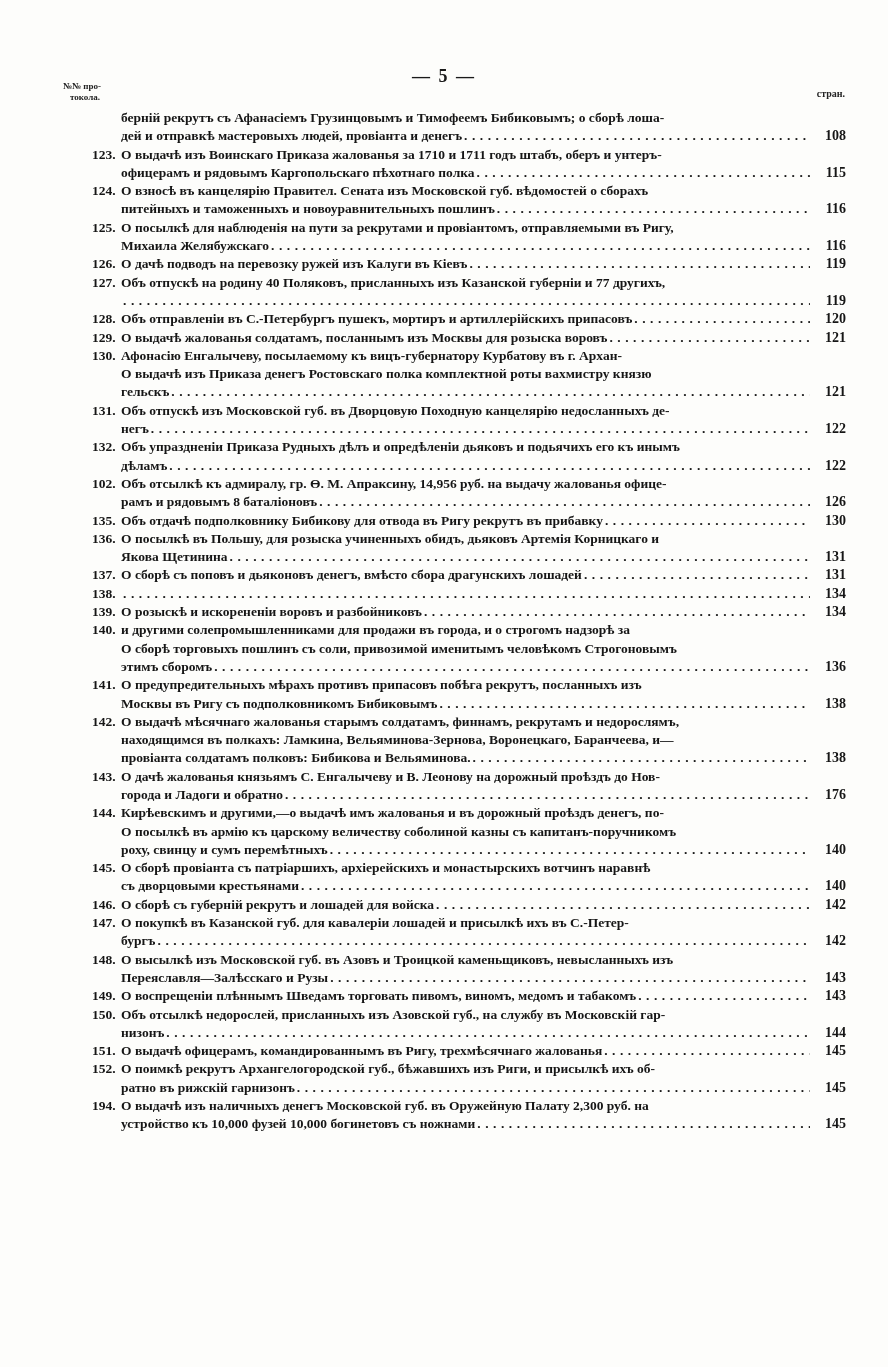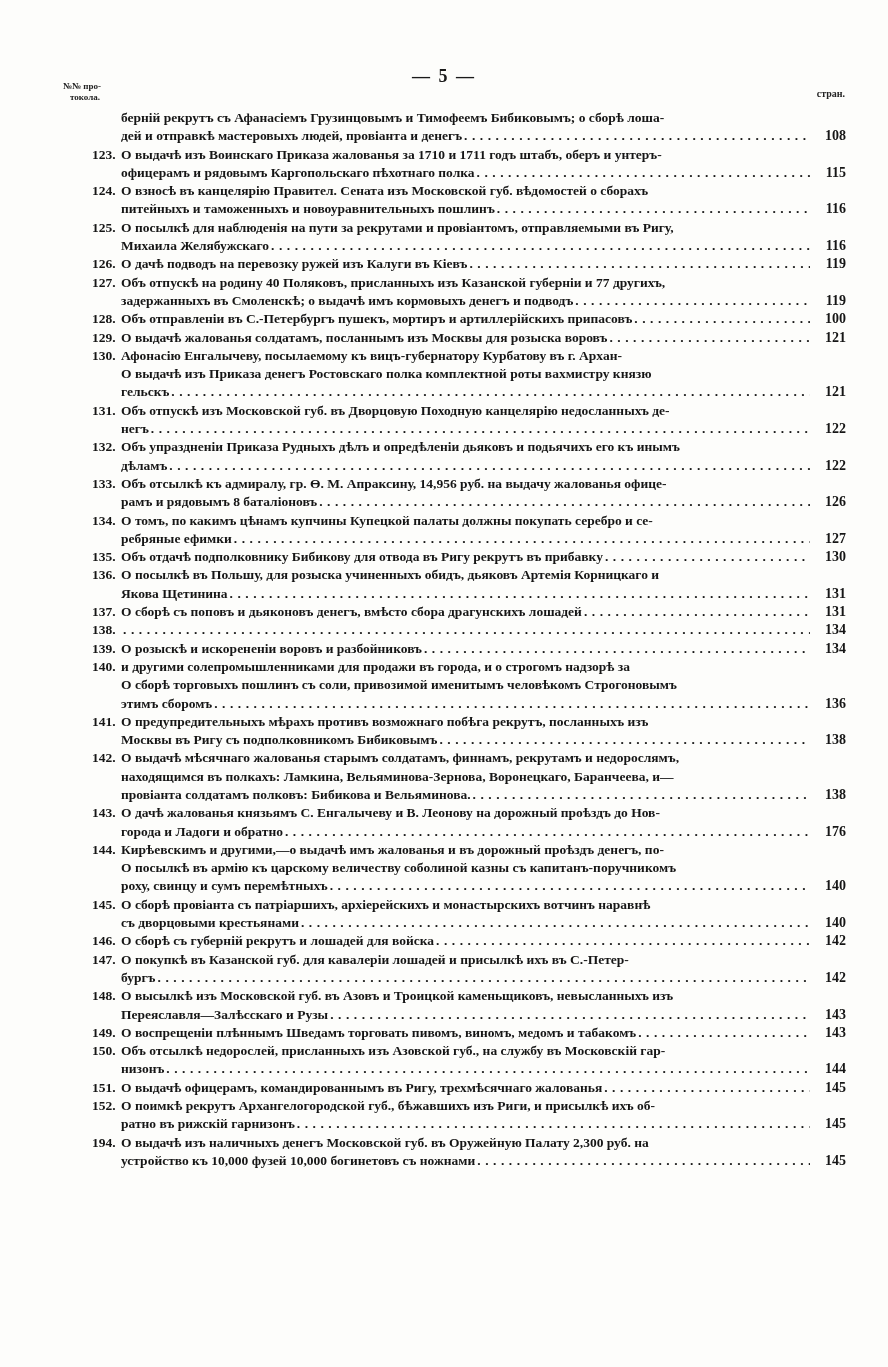--- a/index.html
+++ b/index.html
@@ -124,31 +124,30 @@
         <div class="line last">
           <span class="txt">О дачѣ подводъ на перевозку ружей изъ Калуги въ Кіевъ</span>
           <span class="dots"></span>
           <span class="pg">119</span>
         </div>
       </div>
       <div class="entry">
         <span class="num">127.</span>
         <div class="line"><span class="txt">Объ отпускѣ на родину 40 Поляковъ, присланныхъ изъ Казанской губерніи и 77 другихъ,</span></div>
         <div class="line last">
-          <span class="txt">задержанныхъ въ Смоленскѣ; о выдачѣ имъ кормовыхъ денегъ и подводъ</span>
           <span class="dots"></span>
           <span class="pg">119</span>
         </div>
       </div>
       <div class="entry">
         <span class="num">128.</span>
         <div class="line last">
           <span class="txt">Объ отправленіи въ С.-Петербургъ пушекъ, мортиръ и артиллерійскихъ припасовъ</span>
           <span class="dots"></span>
-          <span class="pg">100</span>
+          <span class="pg">120</span>
         </div>
       </div>
       <div class="entry">
         <span class="num">129.</span>
         <div class="line last">
           <span class="txt">О выдачѣ жалованья солдатамъ, посланнымъ изъ Москвы для розыска воровъ</span>
           <span class="dots"></span>
           <span class="pg">121</span>
         </div>
       </div>
@@ -174,35 +173,26 @@
       <div class="entry">
         <span class="num">132.</span>
         <div class="line"><span class="txt">Объ упраздненіи Приказа Рудныхъ дѣлъ и опредѣленіи дьяковъ и подьячихъ его къ инымъ</span></div>
         <div class="line last">
           <span class="txt">дѣламъ</span>
           <span class="dots"></span>
           <span class="pg">122</span>
         </div>
       </div>
       <div class="entry">
-        <span class="num">133.</span>
+        <span class="num">102.</span>
         <div class="line"><span class="txt">Объ отсылкѣ къ адмиралу, гр. Ѳ. М. Апраксину, 14,956 руб. на выдачу жалованья офице-</span></div>
         <div class="line last">
           <span class="txt">рамъ и рядовымъ 8 баталіоновъ</span>
           <span class="dots"></span>
           <span class="pg">126</span>
-        </div>
-      </div>
-      <div class="entry">
-        <span class="num">134.</span>
-        <div class="line"><span class="txt">О томъ, по какимъ цѣнамъ купчины Купецкой палаты должны покупать серебро и се-</span></div>
-        <div class="line last">
-          <span class="txt">ребряные ефимки</span>
-          <span class="dots"></span>
-          <span class="pg">127</span>
         </div>
       </div>
       <div class="entry">
         <span class="num">135.</span>
         <div class="line last">
           <span class="txt">Объ отдачѣ подполковнику Бибикову для отвода въ Ригу рекрутъ въ прибавку</span>
           <span class="dots"></span>
           <span class="pg">130</span>
         </div>
       </div>
@@ -243,21 +233,21 @@
         <div class="line"><span class="txt">и другими солепромышленниками для продажи въ города, и о строгомъ надзорѣ за</span></div>
         <div class="line"><span class="txt">О сборѣ торговыхъ пошлинъ съ соли, привозимой именитымъ человѣкомъ Строгоновымъ</span></div>
         <div class="line last">
           <span class="txt">этимъ сборомъ</span>
           <span class="dots"></span>
           <span class="pg">136</span>
         </div>
       </div>
       <div class="entry">
         <span class="num">141.</span>
-        <div class="line"><span class="txt">О предупредительныхъ мѣрахъ противъ возможнаго побѣга рекрутъ, посланныхъ изъ</span></div>
+        <div class="line"><span class="txt">О предупредительныхъ мѣрахъ противъ припасовъ побѣга рекрутъ, посланныхъ изъ</span></div>
         <div class="line last">
           <span class="txt">Москвы въ Ригу съ подполковникомъ Бибиковымъ</span>
           <span class="dots"></span>
           <span class="pg">138</span>
         </div>
       </div>
       <div class="entry">
         <span class="num">142.</span>
         <div class="line"><span class="txt">О выдачѣ мѣсячнаго жалованья старымъ солдатамъ, финнамъ, рекрутамъ и недорослямъ,</span></div>
         <div class="line"><span class="txt">находящимся въ полкахъ: Ламкина, Вельяминова-Зернова, Воронецкаго, Баранчеева, и—</span></div>

